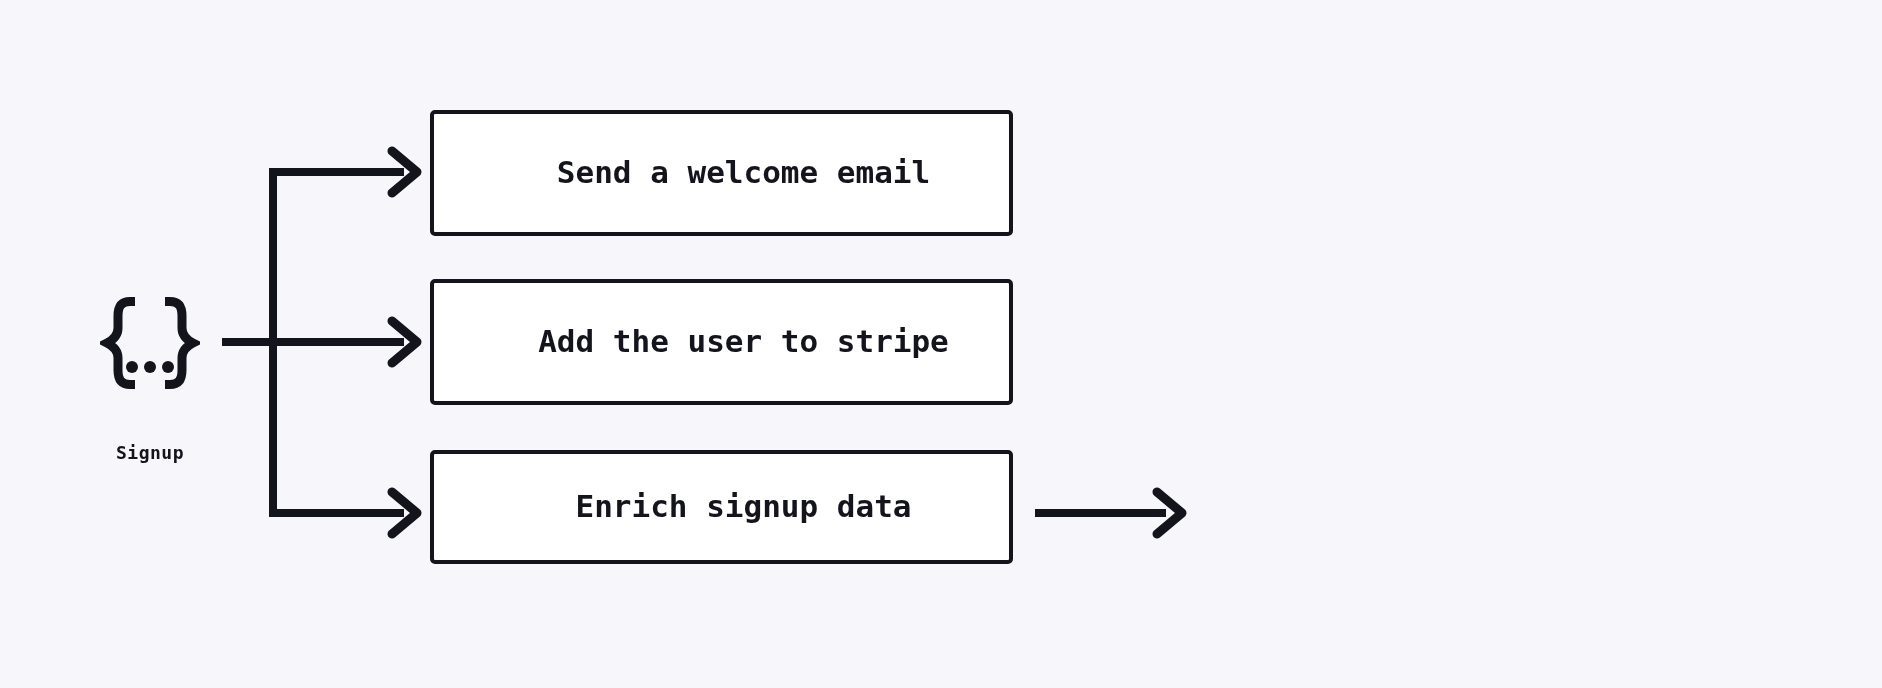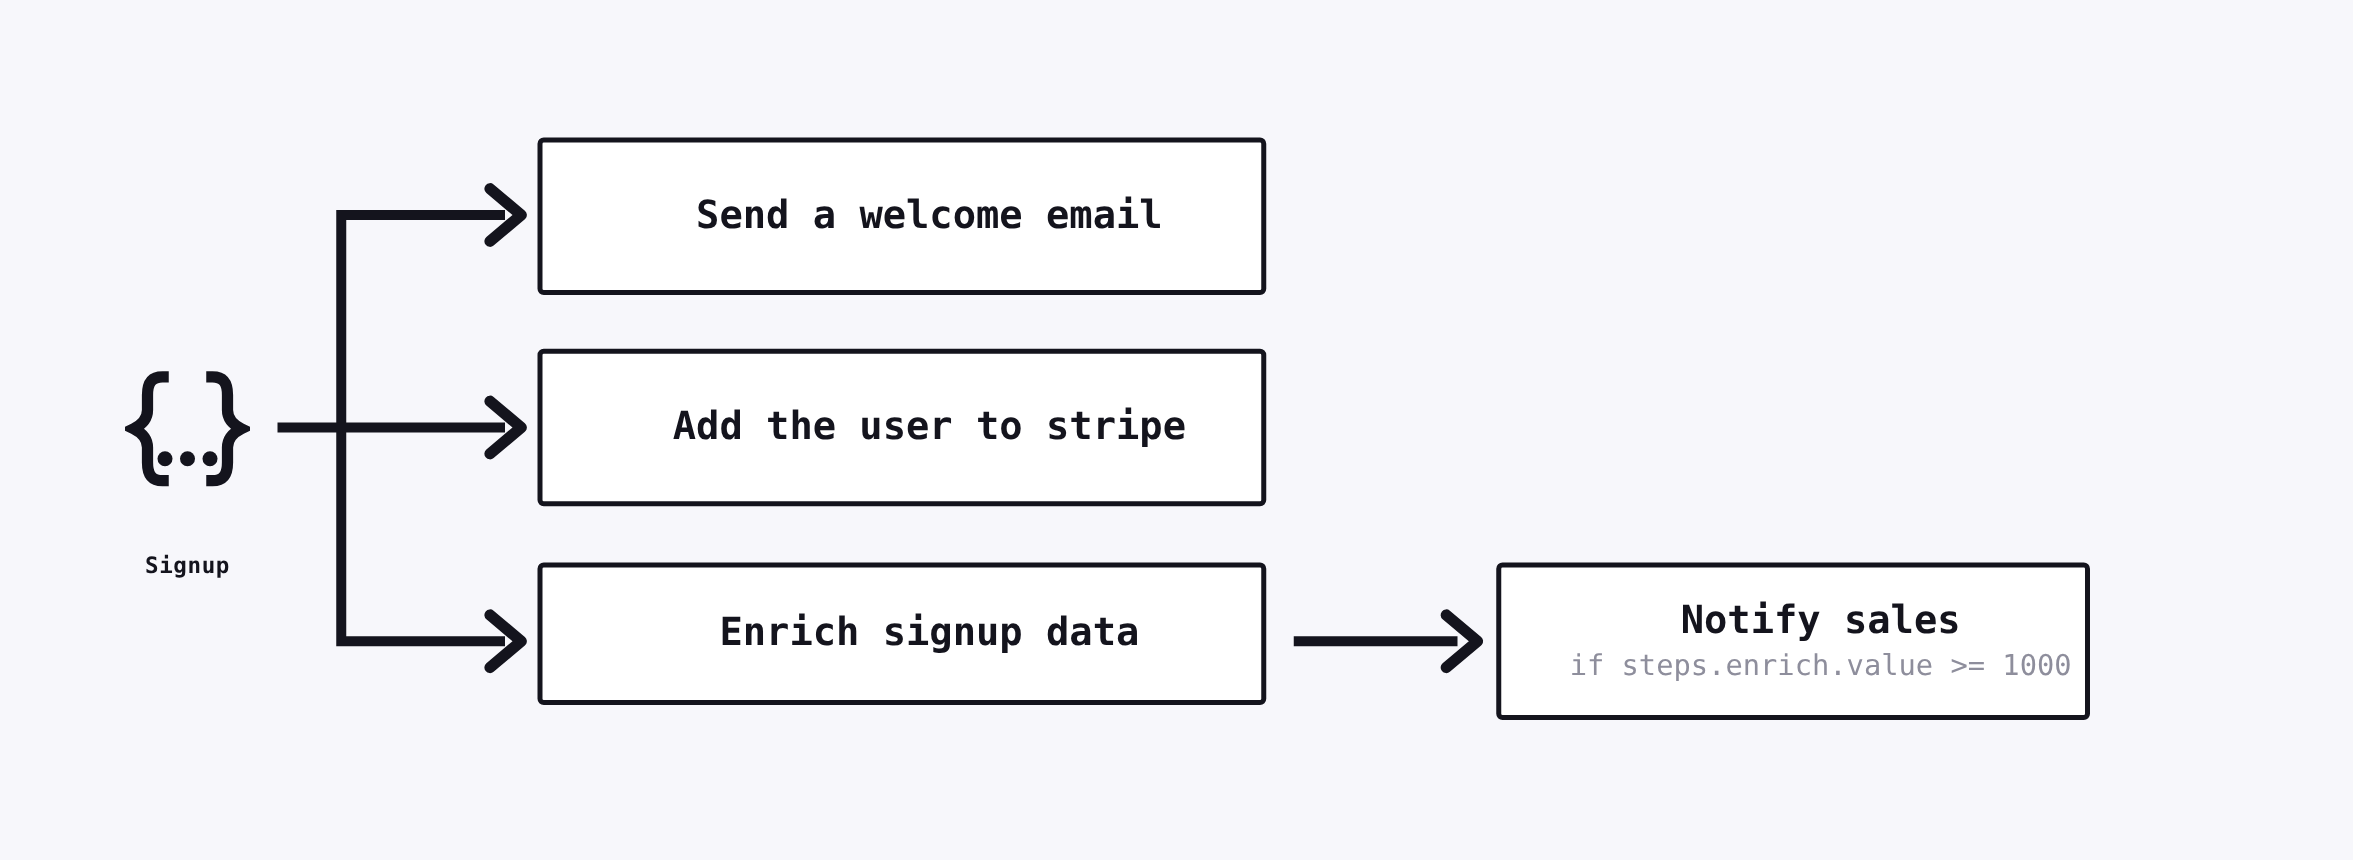--- a/index.html
+++ b/index.html
@@ -117,18 +117,14 @@
   </div>
 
   <div class="step-box box-stripe">
     <div class="title">Add the user to stripe</div>
   </div>
 
   <div class="step-box box-enrich">
     <div class="title">Enrich signup data</div>
   </div>
 
-  <div class="step-box box-notify">
-    <div class="title">Notify sales</div>
-    <div class="condition">if steps.enrich.value &gt;= 1000</div>
-  </div>
 
 </div>
 
 </body></html>

